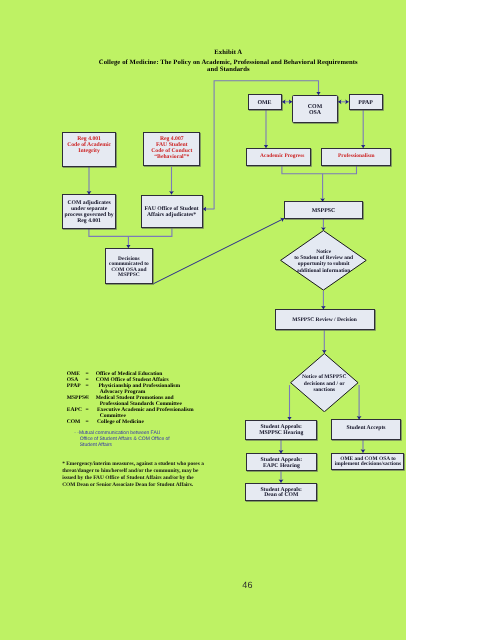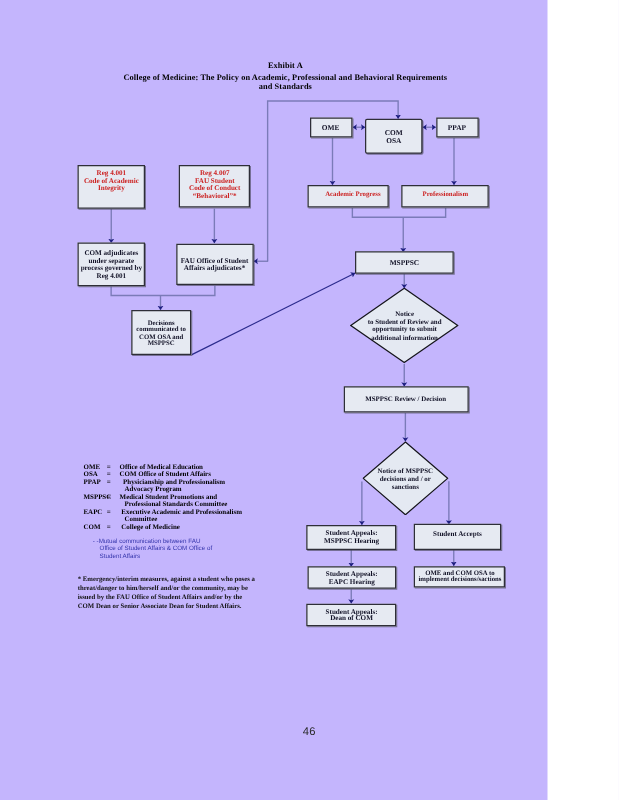--- a/index.html
+++ b/index.html
@@ -1,18 +1,18 @@
 <!DOCTYPE html>
 <html><head>
 <meta charset="utf-8">
 <style>
   html,body{margin:0;padding:0;background:#fff;}
   *{-webkit-font-smoothing:antialiased;-moz-osx-font-smoothing:grayscale;text-rendering:geometricPrecision;}
   body{width:495px;height:640px;font-family:"Liberation Serif",serif;overflow:hidden;}
-  #page{position:relative;width:438px;height:640px;background:#c4b5fd;}
+  #page{position:relative;width:406px;height:640px;background:#bef264;}
 
   .ttl{position:absolute;left:0;width:456.6px;text-align:center;font-weight:bold;color:#000;}
   #ttl1{top:48.5px;font-size:6.65px;letter-spacing:.08px;}
   #ttl2{top:58.8px;font-size:6.65px;letter-spacing:.08px;}
   #ttl3{top:65.6px;font-size:6.65px;letter-spacing:.08px;}
 
   .node{position:absolute;box-sizing:border-box;background:#e6eaf2;
         border:1px solid #2e2e38;display:flex;flex-direction:column;align-items:center;justify-content:center;
         text-align:center;font-weight:bold;color:#111126;line-height:1.02;
         box-shadow:0.8px 0.8px 0 rgba(70,70,85,.62);padding-top:3.2px;}

